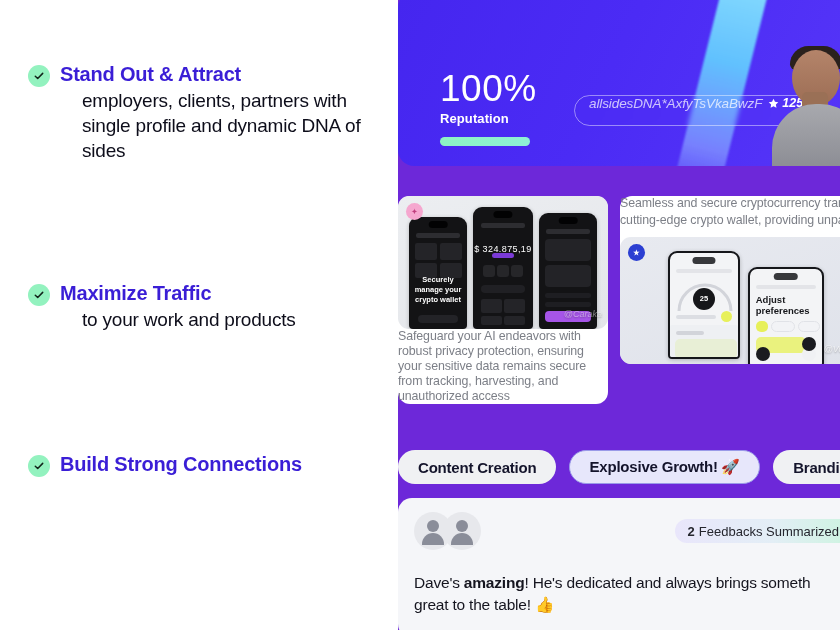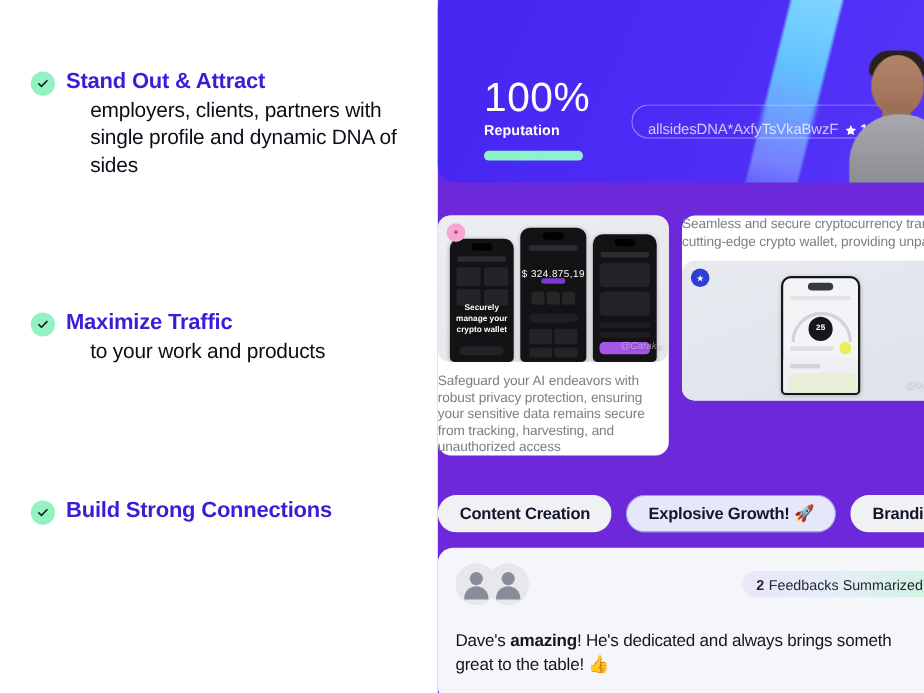--- a/index.html
+++ b/index.html
@@ -105,22 +105,23 @@
     border-radius: 5px;
     background: linear-gradient(90deg, #8df3c3 0%, #8ef0d6 100%);
   }
   .dna-pill {
     position: absolute;
     left: 176px; top: 103px;
     height: 31px;
     padding: 0 14px;
     border: 1px solid rgba(255,255,255,.45);
     border-radius: 16px;
-    display: flex; align-items: flex-end; gap: 6px;
+    display: flex; align-items: flex-start; gap: 6px;
     backdrop-filter: blur(2px);
+    font-style: italic;
   }
   .dna-text {
     color: rgba(255,255,255,.72);
     font-size: 13.5px;
     letter-spacing: -0.1px;
     white-space: nowrap;
   }
   .dna-score {
     color: #ffffff; font-size: 12.5px; font-weight: bold;
     display: flex; align-items: center; gap: 3px; white-space: nowrap;
@@ -183,39 +184,38 @@
     border-radius: 9px 9px 4px 4px;
     position: relative;
     overflow: hidden;
     box-shadow: 0 1px 4px rgba(0,0,0,.22);
   }
   .phone .notch {
     position:absolute; left:50%; transform:translateX(-50%); top:4px;
     width:32%; height:7px; border-radius:5px; background:#000; opacity:.85;
   }
   .dark-phone { background: #131315; }
-  .light-phone { background: #f3f4f6; font-family: Liberation Mono, monospace; }
+  .light-phone { background: #f3f4f6; }
 
   .ph-line { position:absolute; border-radius:2px; }
 
   .phone-caption {
     position:absolute; left:8%; right:8%; top:52%;
     color:#ffffff; font-size:7.5px; text-align:center; line-height:10px; font-weight:600;
   }
   .crypto-amount { position:absolute; left:0; right:0; top:30%; color:#fff; font-size:9px; text-align:center; letter-spacing:.4px;}
   .adjust-title { position:absolute; left:8%; top:26%; color:#17181c; font-size:9.5px; font-weight:600; line-height:11px; }
   .gauge-num { position:absolute; left:50%; top:48%; transform:translate(-50%,-50%); width:22px;height:22px;border-radius:50%;background:#16171a;color:#fff;font-size:7.5px;display:flex;align-items:center;justify-content:center;font-weight:bold;}
   .wm {
     position:absolute; right:6px; bottom:10px;
     color: rgba(255,255,255,.45); font-size:9px; font-style:italic; z-index:5;
     text-shadow: 0 1px 2px rgba(0,0,0,.3);
   }
 
   .card-caption {
-    margin-top: 10px;
     color: #7c7f87;
     font-size: 12.4px;
     line-height: 15px;
     letter-spacing: -0.1px;
   }
   .caption-top {
     color: #7c7f87;
     font-size: 12.4px;
     line-height: 15px;
     letter-spacing: -0.1px;
@@ -412,20 +412,32 @@
               <svg width="58" height="38" viewBox="0 0 58 38" style="position:absolute;left:6px;top:24px;">
                 <path d="M3 34 A26 26 0 0 1 55 34" fill="none" stroke="#d2d4da" stroke-width="3"></path>
               </svg>
               <div class="gauge-num" style="top:44%;">25</div>
               <div class="ph-line" style="left:6px;top:62px;width:40px;height:4px;background:#dcdee3;"></div>
               <div class="ph-line" style="right:6px;top:58px;width:11px;height:11px;border-radius:50%;background:#e7f05a;"></div>
               <div class="ph-line" style="left:0;top:72px;width:100%;height:36px;background:#eef0f3;"></div>
               <div class="ph-line" style="left:6px;top:78px;width:28px;height:4px;background:#d2d4da;"></div>
               <div class="ph-line" style="left:5px;top:86px;width:62px;height:20px;background:#e8efd6;border-radius:5px;"></div>
             </div>
+            <div class="phone light-phone" style="width:76px;height:100px;border:2px solid #15161a;margin-top:16px;">
+              <div class="notch" style="background:#15161a;width:34%;"></div>
+              <div class="ph-line" style="left:6px;top:16px;width:60px;height:4px;background:#e3e4e8;"></div>
+              <div class="adjust-title">Adjust preferences</div>
+              <div class="ph-line" style="left:6px;top:52px;width:12px;height:11px;background:#e7f05a;border-radius:5px;"></div>
+              <div class="ph-line" style="left:21px;top:52px;width:24px;height:11px;background:#f2f3f6;border:1px solid #e0e2e7;border-radius:6px;"></div>
+              <div class="ph-line" style="left:48px;top:52px;width:22px;height:11px;background:#f2f3f6;border:1px solid #e0e2e7;border-radius:6px;"></div>
+              <div class="ph-line" style="left:6px;top:68px;width:50px;height:16px;background:#eaf27e;border-radius:5px;"></div>
+              <div class="ph-line" style="left:6px;bottom:4px;width:14px;height:14px;border-radius:50%;background:#1a1b1f;"></div>
+              <div class="ph-line" style="right:6px;bottom:4px;width:14px;height:14px;border-radius:50%;background:#f0f1f4;"></div>
+              <div class="ph-line" style="right:6px;top:68px;width:14px;height:14px;border-radius:50%;background:#1a1b1f;"></div>
+            </div>
           </div>
           <span class="wm" style="color:rgba(255,255,255,.7);">@Voyager</span>
         </div>
       </div>
 
     </div>
 
     <div class="chips-row">
       <div class="chip">Content Creation</div>
       <div class="chip selected">Explosive Growth! 🚀</div>

